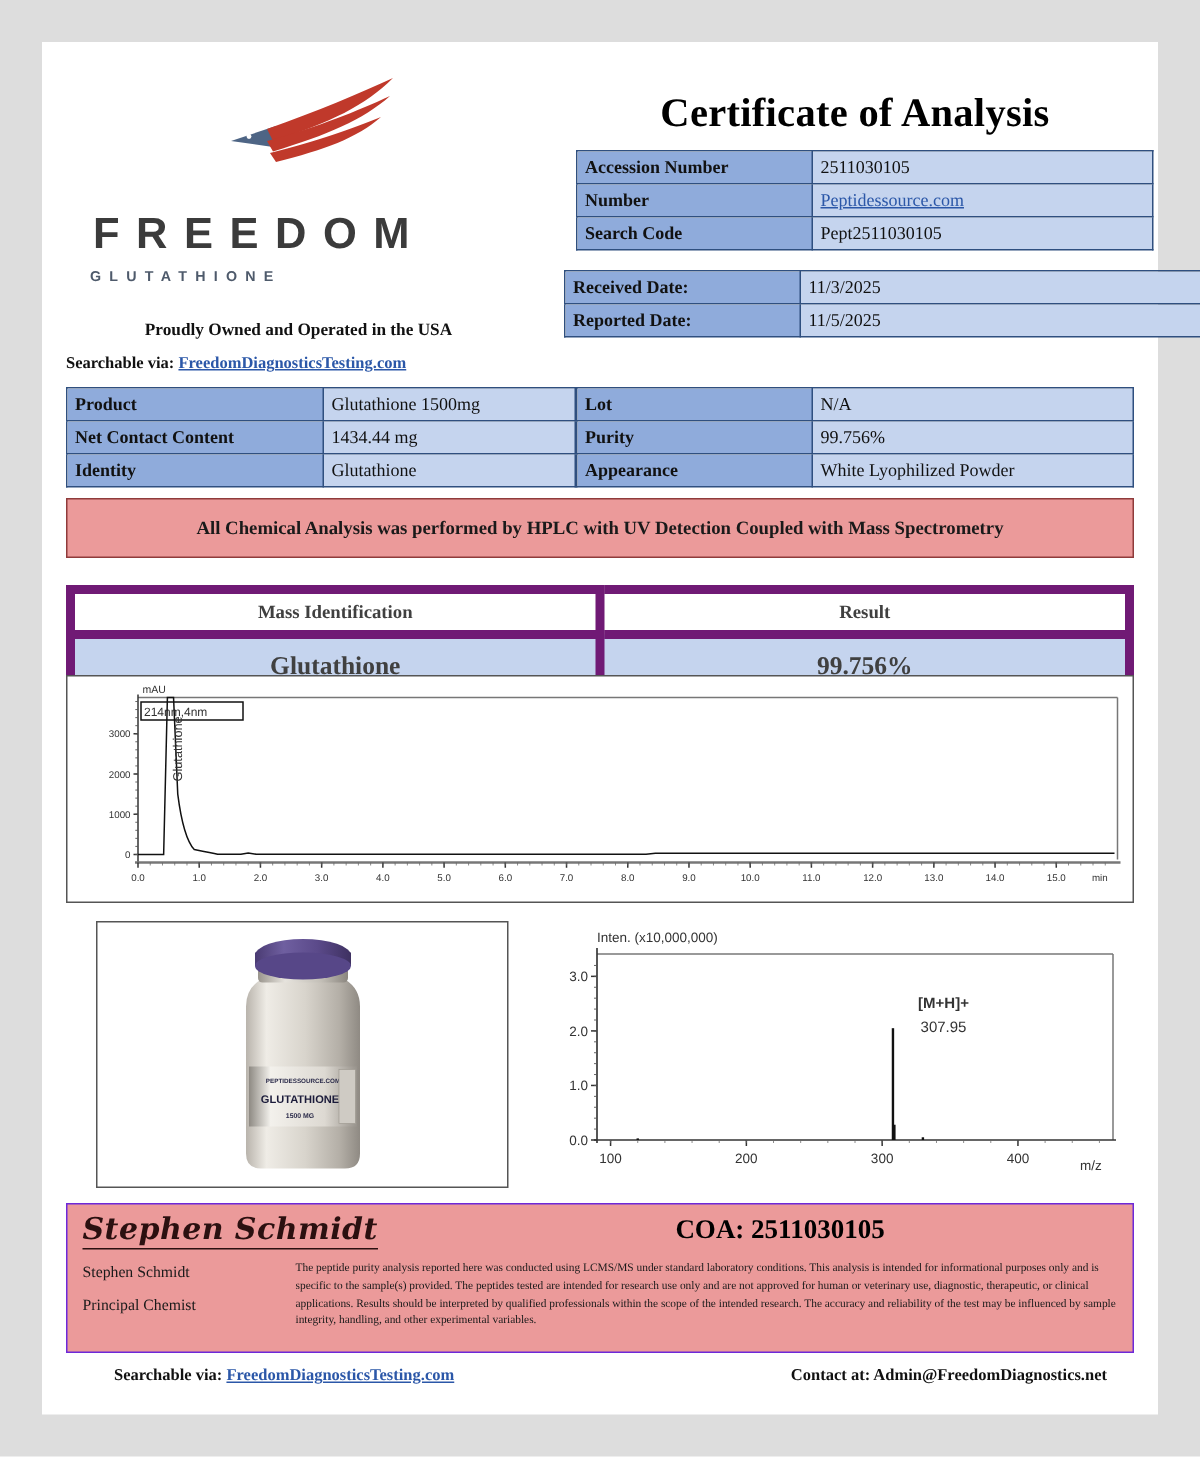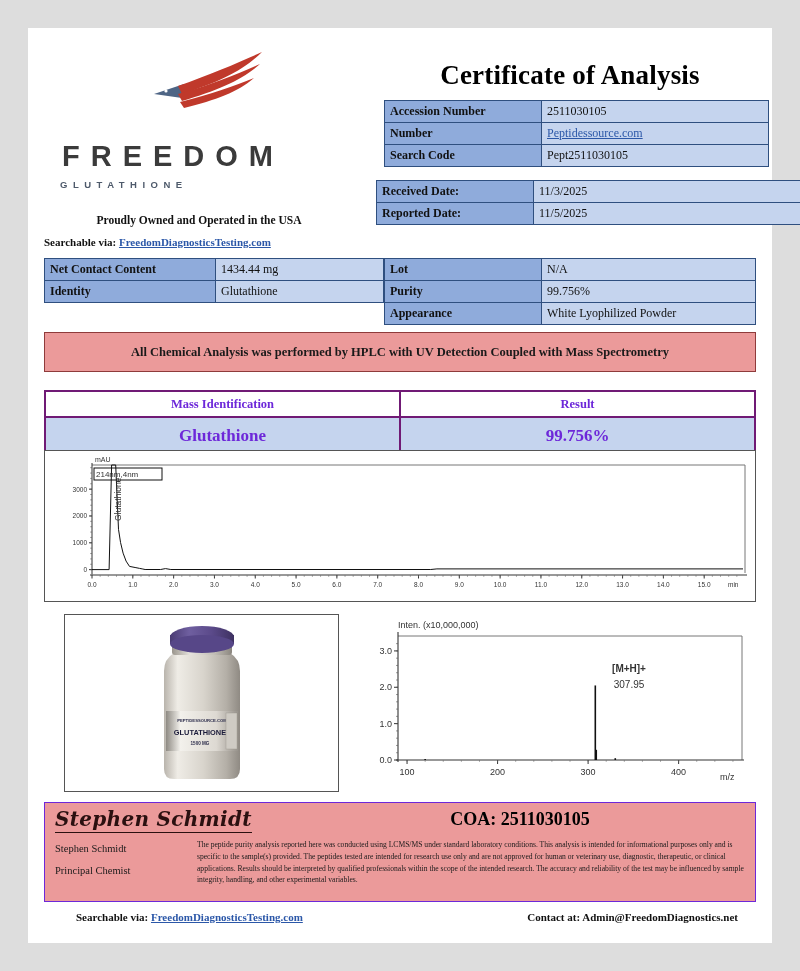--- a/index.html
+++ b/index.html
@@ -76,21 +76,21 @@
   .banner{
     position:absolute;left:0;top:296px;width:712px;height:40px;
     background:#eb9a9a;border:1px solid #8f3b3b;
     box-sizing:border-box;
     display:flex;align-items:center;justify-content:center;
     font-size:12.5px;font-weight:700;color:#1a1a1a;text-align:right;
   }
 
   
   .tbl-mass{position:absolute;left:0;top:354px;width:712px;border-collapse:collapse;table-layout:fixed;}
-  .tbl-mass td{border:2px solid #701a75;text-align:center;color:#6d28d9;margin-top:16px;}
+  .tbl-mass td{border:6px solid #701a75;text-align:center;color:#404040;margin-top:16px;}
   .tbl-mass td.hd{background:#ffffff;font-size:12.5px;font-weight:700;height:22px;}
   .tbl-mass td.val{background:#c5d4ee;font-size:17px;font-weight:700;height:33px;}
 
   
   .chrom{
     position:absolute;left:0;top:414px;width:712px;height:152px;
     border:1px solid #555;box-sizing:border-box;background:#fff;
   }
   .chrom svg{display:block;}
 
@@ -190,20 +190,24 @@
               <td class="v">11/3/2025</td>
             </tr>
             <tr>
               <td class="k">Reported Date:</td>
               <td class="v">11/5/2025</td>
             </tr>
           </tbody>
         </table>
     <table class="kv tbl-product">
           <tbody>
+            <tr>
+              <td class="k">Product</td>
+              <td class="v">Glutathione 1500mg</td>
+            </tr>
             <tr>
               <td class="k">Net Contact Content</td>
               <td class="v">1434.44 mg</td>
             </tr>
             <tr>
               <td class="k">Identity</td>
               <td class="v">Glutathione</td>
             </tr>
           </tbody>
         </table>

